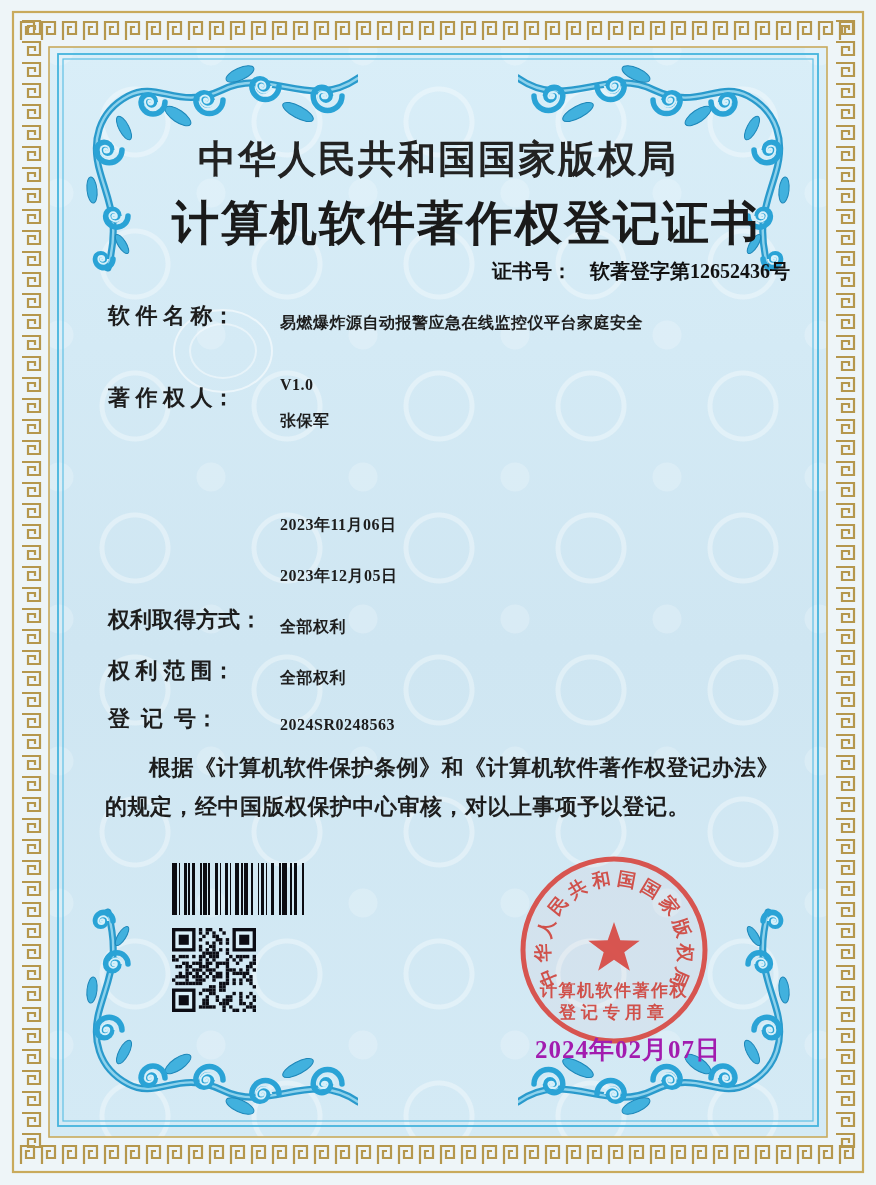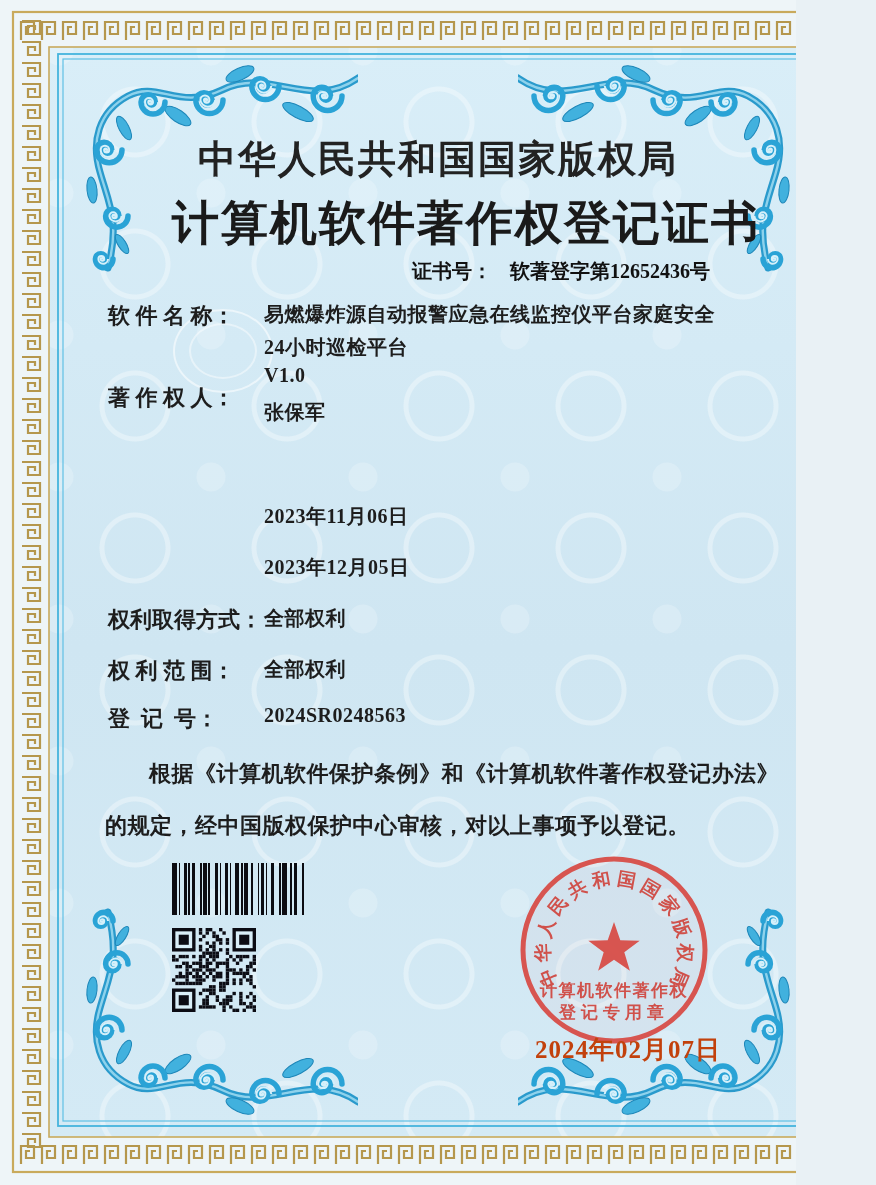--- a/index.html
+++ b/index.html
@@ -1,18 +1,18 @@
 <!DOCTYPE html>
 <html><head>
 <meta charset="utf-8">
 <style>
   * { margin:0; padding:0; box-sizing:border-box; }
   html,body { background:#e9f1f5; }
   .page {
-    position:relative; width:796px; height:1185px;
+    position:relative; width:876px; height:1185px;
     background:#eef5f8; overflow:hidden;
     font-family:"Liberation Serif","DejaVu Serif",serif;
     color:#1d1d1d;
   }
   svg.frame { position:absolute; left:0; top:0; z-index:3; pointer-events:none; }
   .inner {
     position:absolute; left:49px; top:47px; width:778px; height:1090px; z-index:1;
     background-image:
       radial-gradient(circle, rgba(255,255,255,0) 30px, rgba(255,255,255,.34) 31px, rgba(255,255,255,.34) 35px, rgba(255,255,255,0) 36px),
       radial-gradient(circle, rgba(255,255,255,.20) 0, rgba(255,255,255,.20) 14px, rgba(255,255,255,0) 15px),
@@ -41,35 +41,35 @@
   .cert-title {
     position:absolute; left:0; top:192px; width:876px; z-index:5;
     text-align:center; font-size:47px; font-weight:800; letter-spacing:2px; color:#1a1a1a;margin-left:28px;
   }
   .certno {
     position:absolute; right:86px; top:258px; z-index:5;
     font-size:20px; font-weight:700; color:#111;
   }
   .certno .sp { display:inline-block; width:18px; }
   .lbl { position:absolute; left:108px; z-index:5; font-size:22px; font-weight:700; white-space:pre; }
-  .val { position:absolute; left:264px; z-index:5; font-size:20px; font-weight:700; letter-spacing:.5px; white-space:pre; }
+  .val { position:absolute; left:280px; z-index:5; font-size:16px; font-weight:700; letter-spacing:.5px; white-space:pre;margin-top:12px; }
   .statement {
     position:absolute; left:105px; top:748px; width:676px; z-index:5;
-    font-size:22px; font-weight:700; line-height:52px; text-indent:2em; letter-spacing:.5px;
+    font-size:22px; font-weight:700; line-height:39px; text-indent:2em; letter-spacing:.5px;
   }
   .barcode {
     position:absolute; left:172px; top:863px; width:132px; height:52px; z-index:5;
     display:flex; align-items:stretch;
   }
   .barcode div { height:100%; }
   svg.qr { position:absolute; left:172px; top:928px; z-index:5; }
   svg.seal { position:absolute; left:499px; top:835px; z-index:6; opacity:.93; }
   .issue-date {
     position:absolute; left:535px; top:1033px; z-index:7;
-    font-size:25px; font-weight:700; color:#c2410c; letter-spacing:1px;
+    font-size:25px; font-weight:700; color:#a21caf; letter-spacing:1px;
   }
 </style>
 </head>
 <body>
 
 <div class="page">
 
   <div class="inner">
     <div class="ghost"></div>
   </div>
@@ -376,21 +376,20 @@
       </g>
     </svg>
 
   <div class="issuer">中华人民共和国国家版权局</div>
   <div class="cert-title">计算机软件著作权登记证书</div>
 
   <div class="certno"><span>证书号：</span><span class="sp"></span><span>软著登字第12652436号</span></div>
 
   <div class="lbl" style="top:301px">软 件 名 称：</div>
   <div class="val" style="top:301px">易燃爆炸源自动报警应急在线监控仪平台家庭安全</div>
-  <div class="val" style="top:334px">24小时巡检平台</div>
   <div class="val" style="top:364px">V1.0</div>
 
   <div class="lbl" style="top:383px">著 作 权 人：</div>
   <div class="val" style="top:399px">张保军</div>
 
   <div class="val" style="top:503px">2023年11月06日</div>
 
   <div class="val" style="top:554px">2023年12月05日</div>
 
   <div class="lbl" style="top:605px">权利取得方式：</div>

